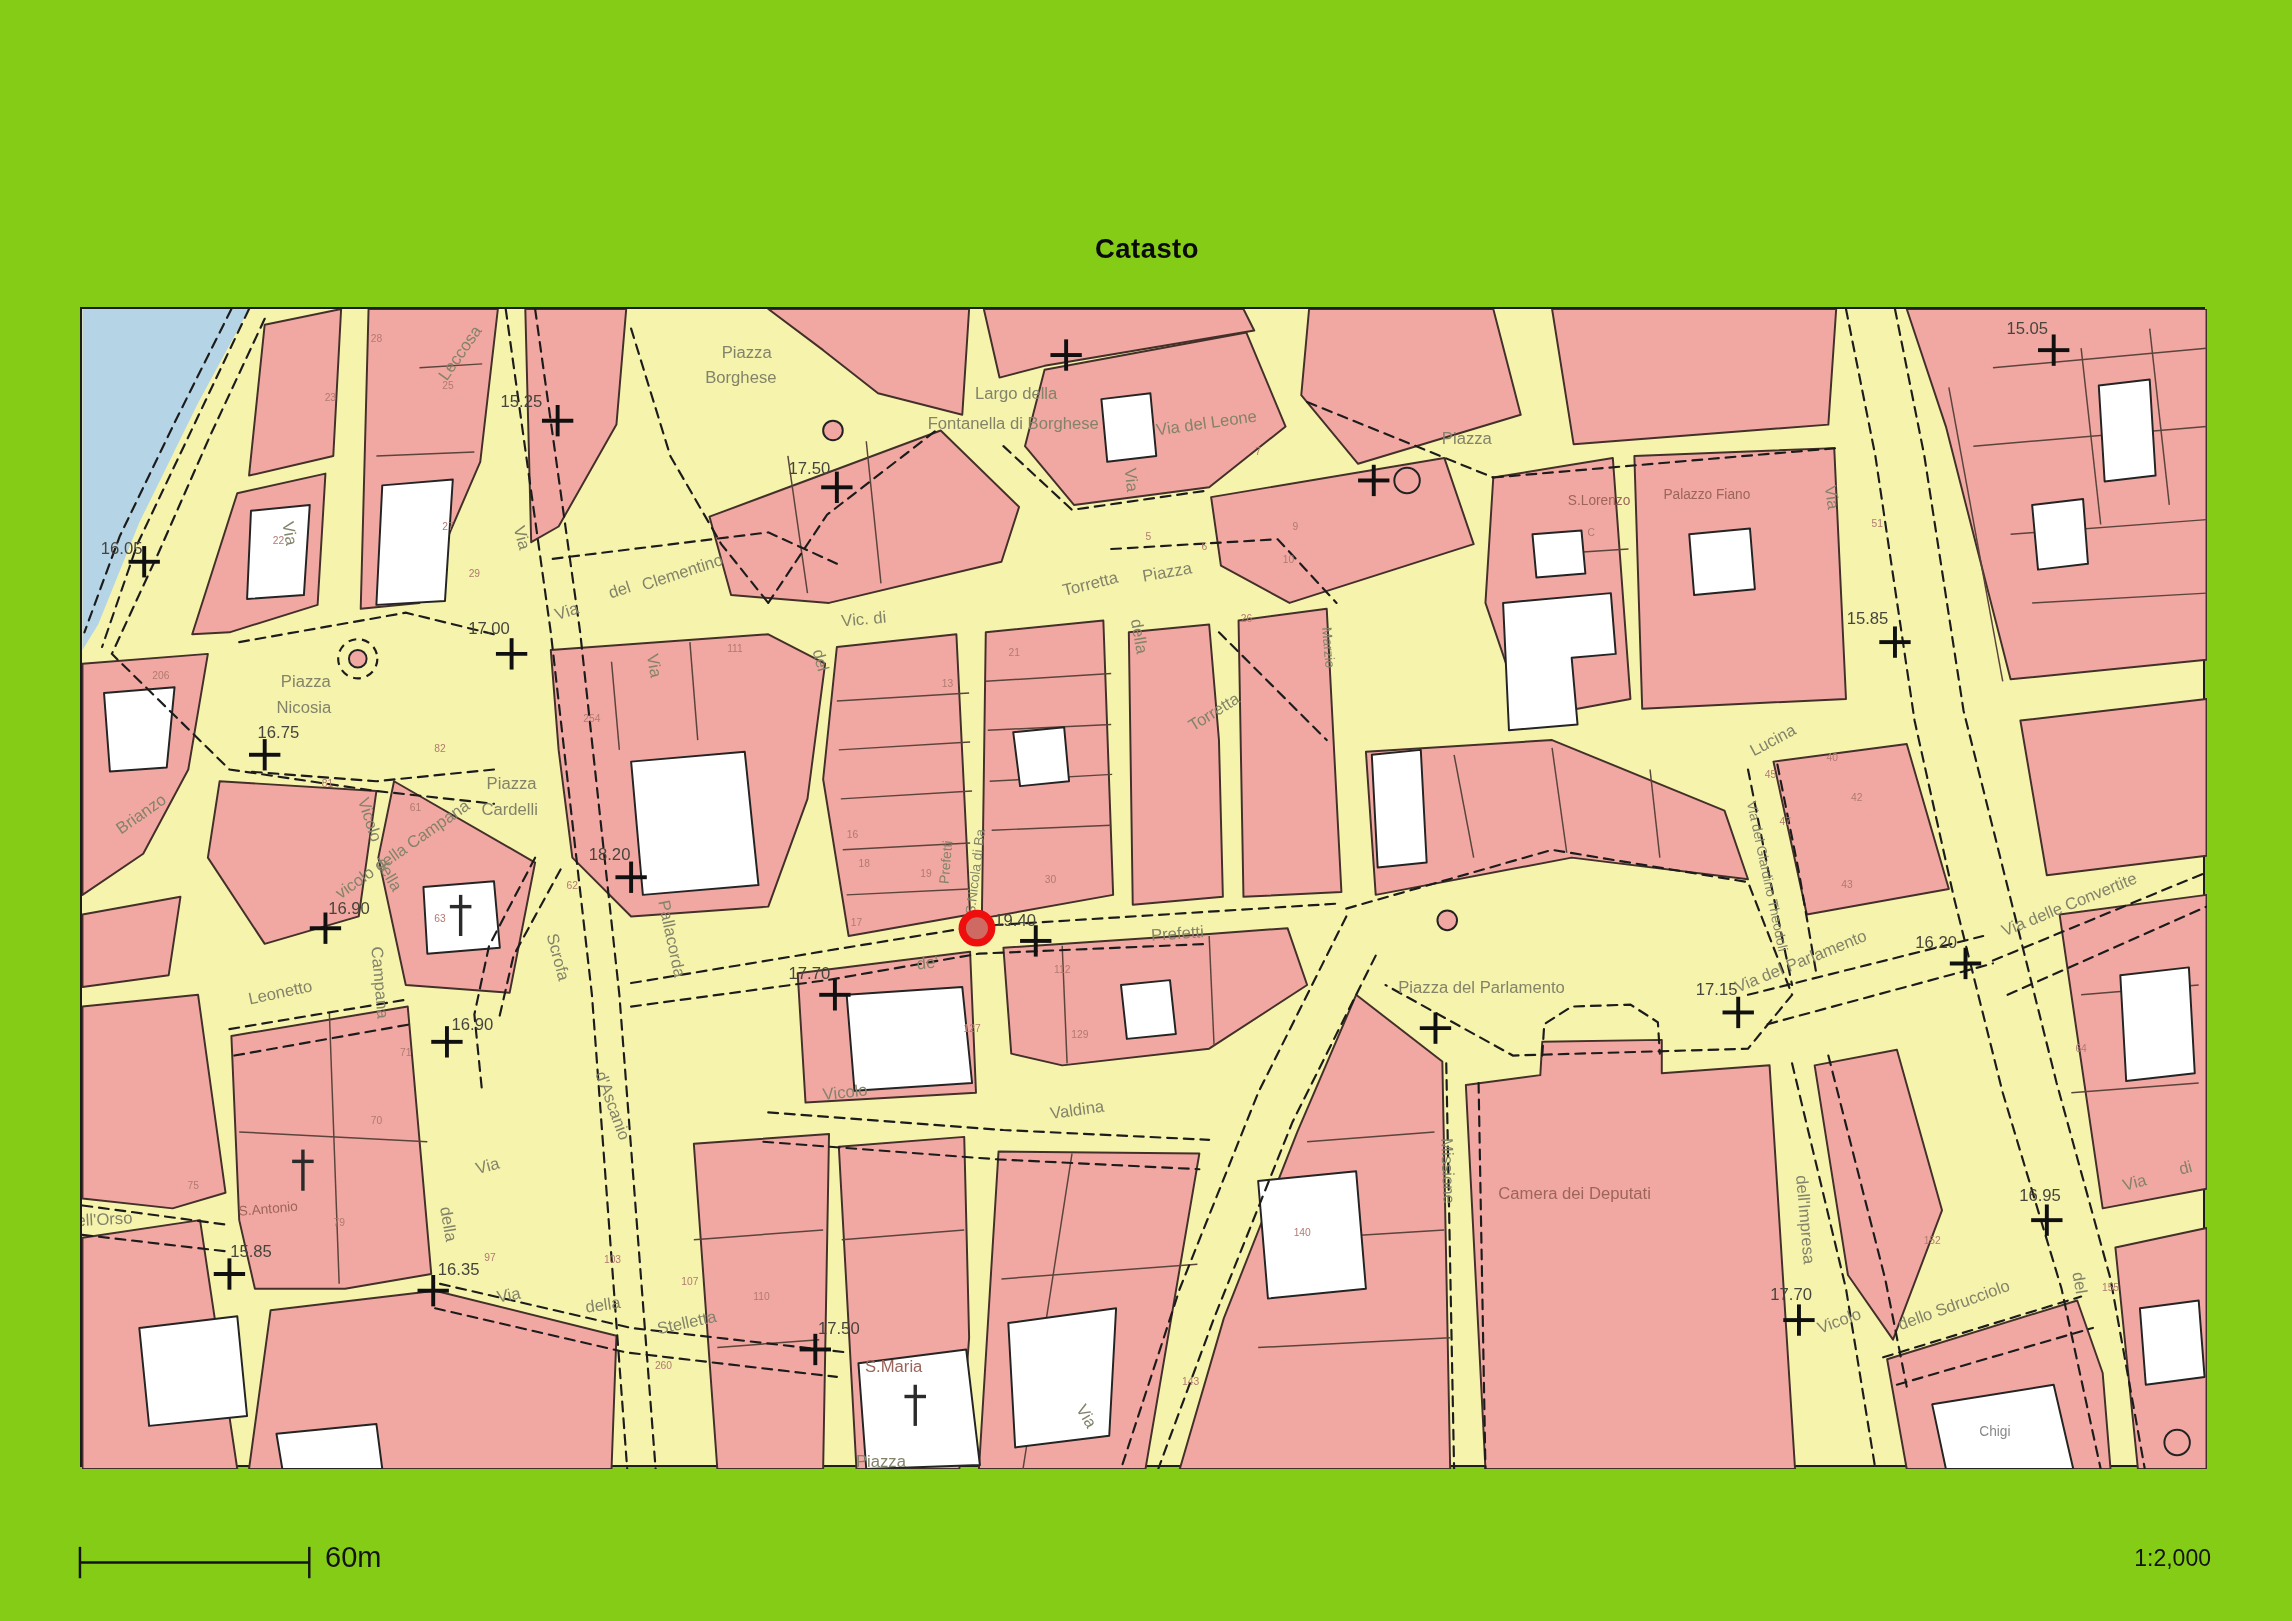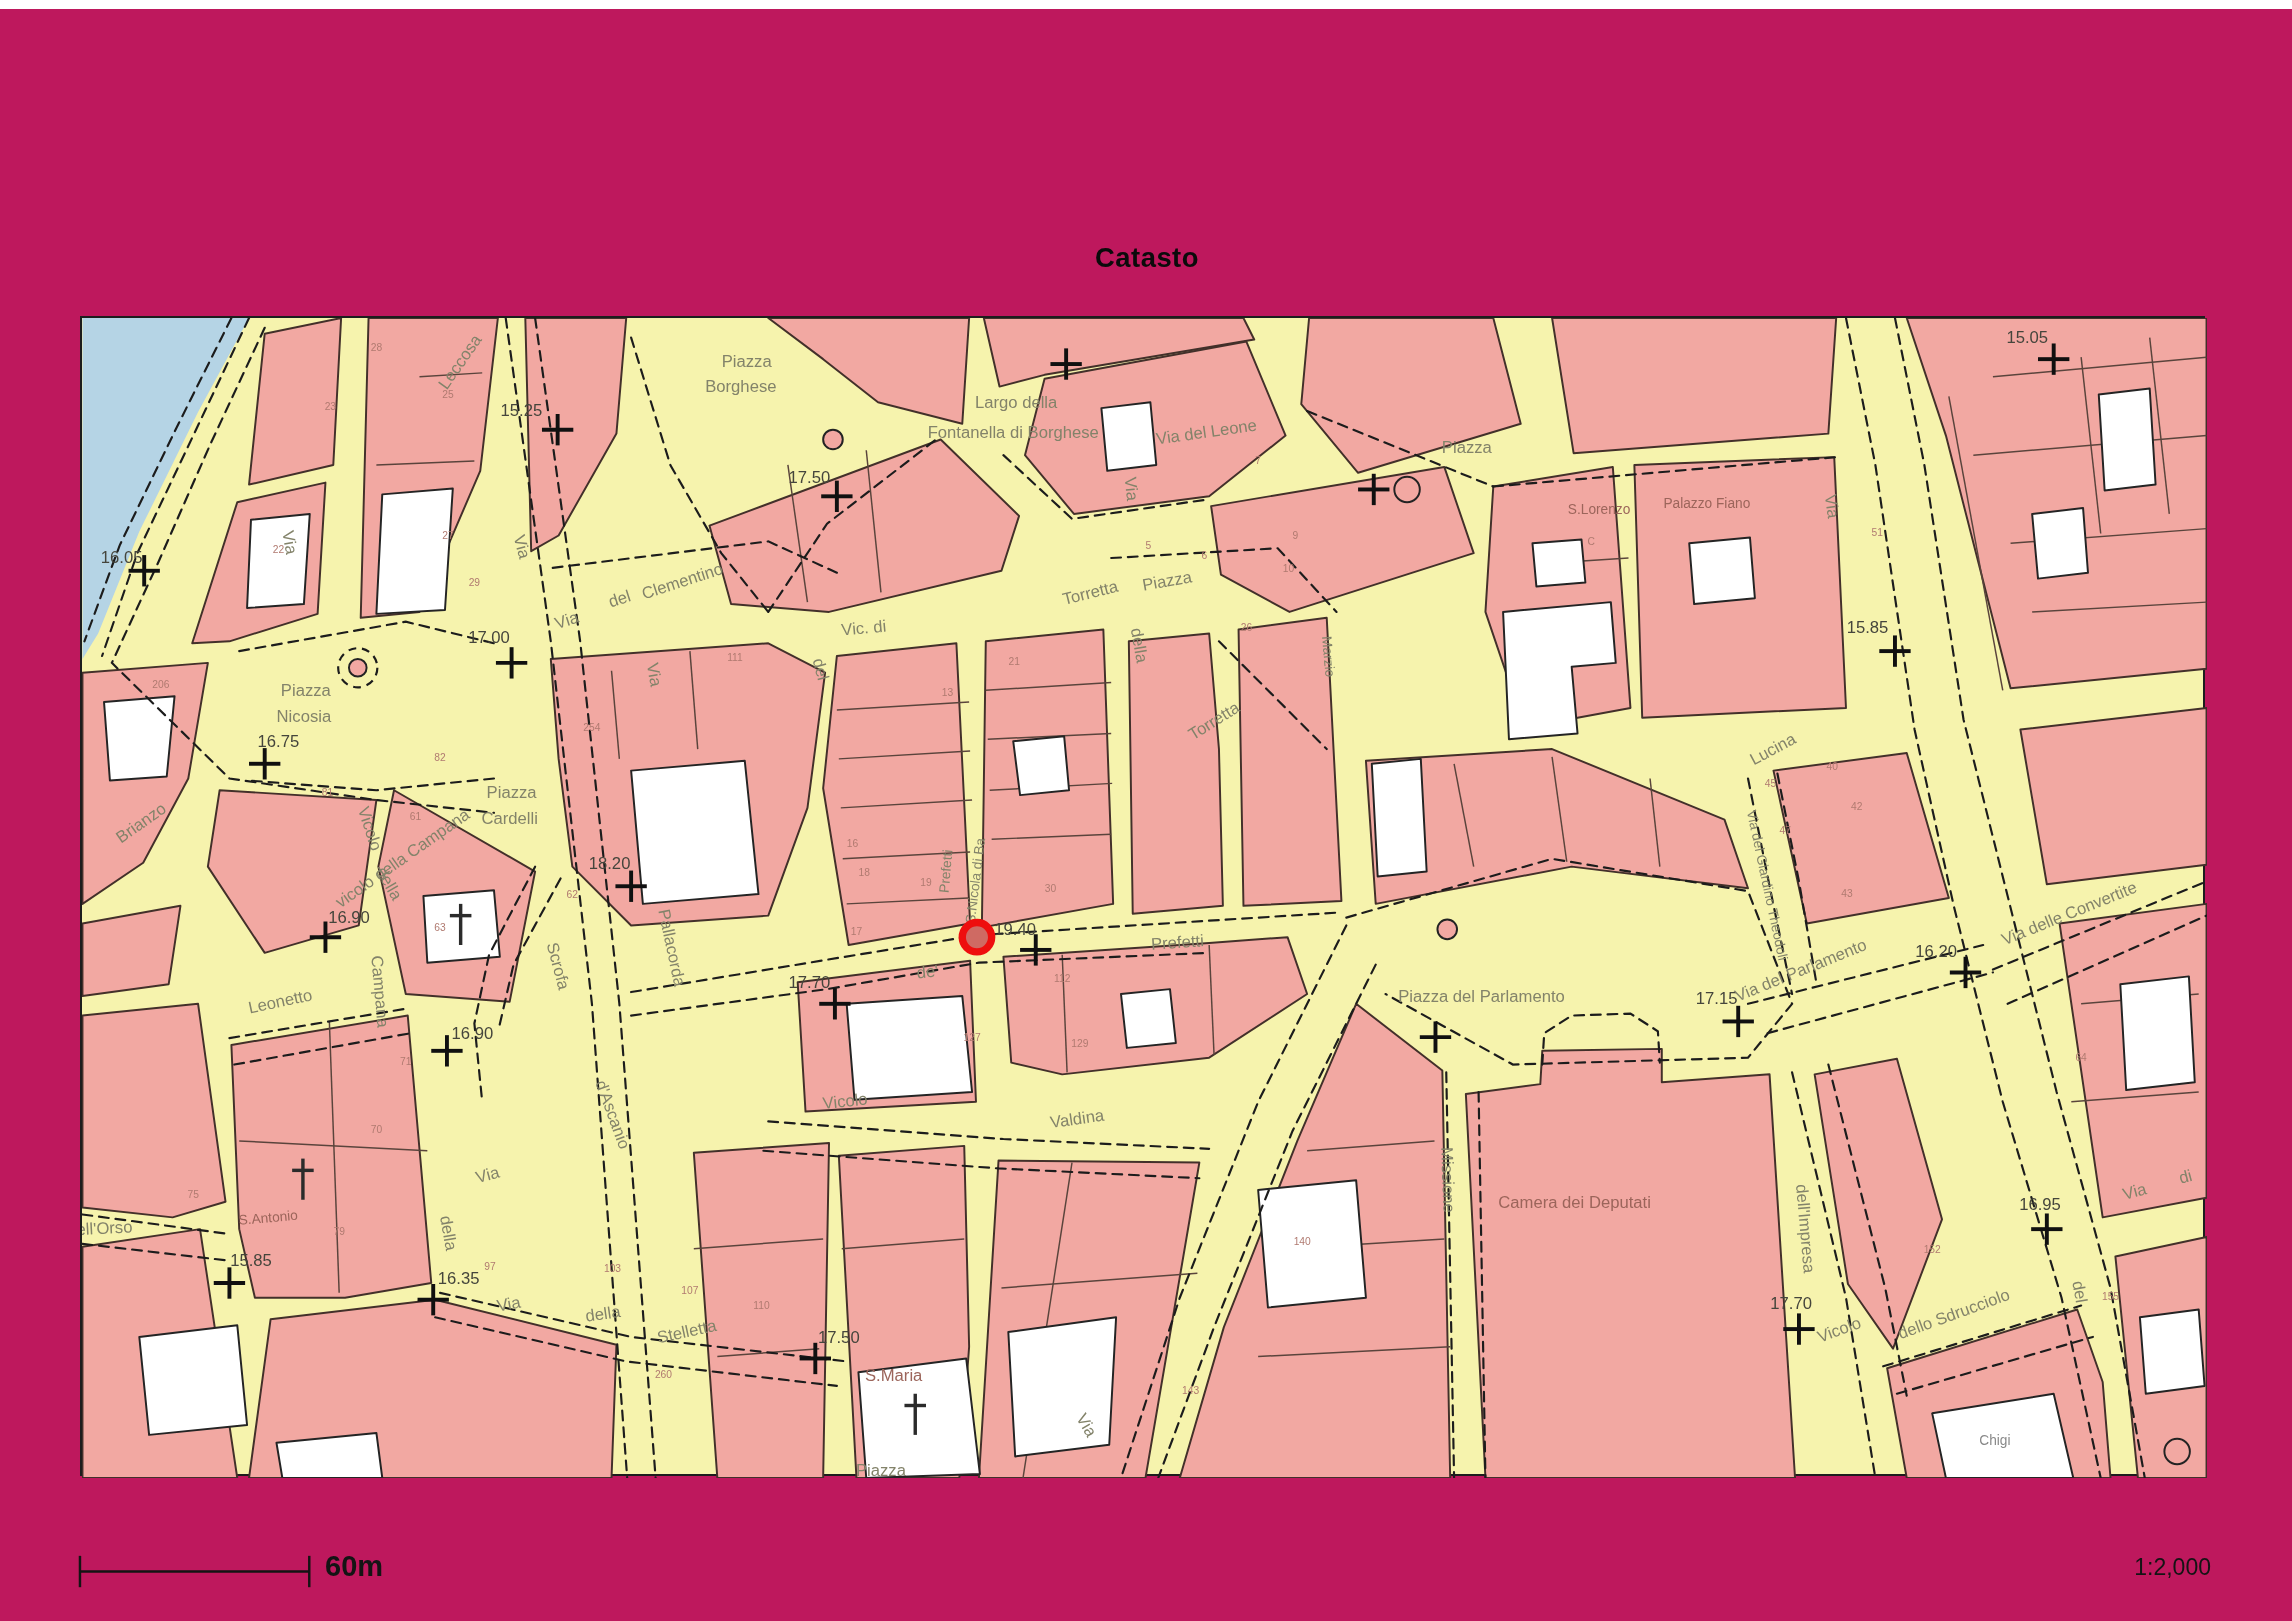--- a/index.html
+++ b/index.html
@@ -1,17 +1,17 @@
 <!DOCTYPE html>
 <html><head>
 <meta charset="utf-8">
 <style>
   html,body{margin:0;padding:0;background:#fff;width:2293px;height:1621px;
     font-family:"Liberation Sans",sans-serif;position:relative;overflow:hidden;}
-  #page{position:absolute;inset:0;background:#be185d;margin-top:9px;}
+  #page{position:absolute;inset:0;background:#84cc16;}
   #map-title{position:absolute;left:1000px;top:233px;width:294px;text-align:center;
     font-size:27.4px;font-weight:bold;color:#0b0b0b;letter-spacing:0.5px;}
   #map-wrap{position:absolute;left:80px;top:307px;width:2125px;height:1160px;
     border:2px solid #1d1d1d;box-sizing:border-box;background:#f6f3ad;}
   #map-svg{position:absolute;inset:0;}
   .block{fill:#f2a8a2;stroke:#43302a;stroke-width:2;stroke-linejoin:round;}
   .building{fill:#ffffff;stroke:#242424;stroke-width:2;stroke-linejoin:round;}
   .river{fill:#b5d4e5;}
   .dash{fill:none;stroke:#1c1c1c;stroke-width:2.2;stroke-dasharray:10 7;stroke-linecap:round;}
   .pline{stroke:#5a443c;stroke-width:1.5;}
@@ -20,21 +20,21 @@
   .sm{font-size:14px;}
   .pk{fill:#9c655b;}
   .gy{fill:#8a8a8a;}
   .elev{fill:#45453c;font-size:17px;text-anchor:middle;}
   .num{fill:#b07a70;font-size:10.5px;text-anchor:middle;}
   .crossline{stroke:#101010;stroke-width:4;stroke-linecap:butt;}
   .churchline{stroke:#2b2b2b;stroke-width:3.5;}
   .fcirc{fill:#f2a8a2;stroke:#232323;stroke-width:2;}
   .dashcirc{fill:none;stroke:#1c1c1c;stroke-width:2.2;stroke-dasharray:8 6;}
   #scalebar{position:absolute;left:78px;top:1539px;width:392px;height:49px;}
-  #scale-label{position:absolute;left:325px;top:1541px;font-size:29px;color:#141414;font-weight:bold;}
+  #scale-label{position:absolute;left:325px;top:1541px;font-size:29px;color:#141414;}
   #ratio-label{position:absolute;right:82px;top:1545px;font-size:23px;color:#141414;}
 </style>
 </head>
 <body>
 
 <div id="page">
   <div id="map-title">Catasto</div>
 
   <div id="map-wrap">
     <svg id="map-svg" width="2125" height="1160" viewBox="0 0 2168 1184">

